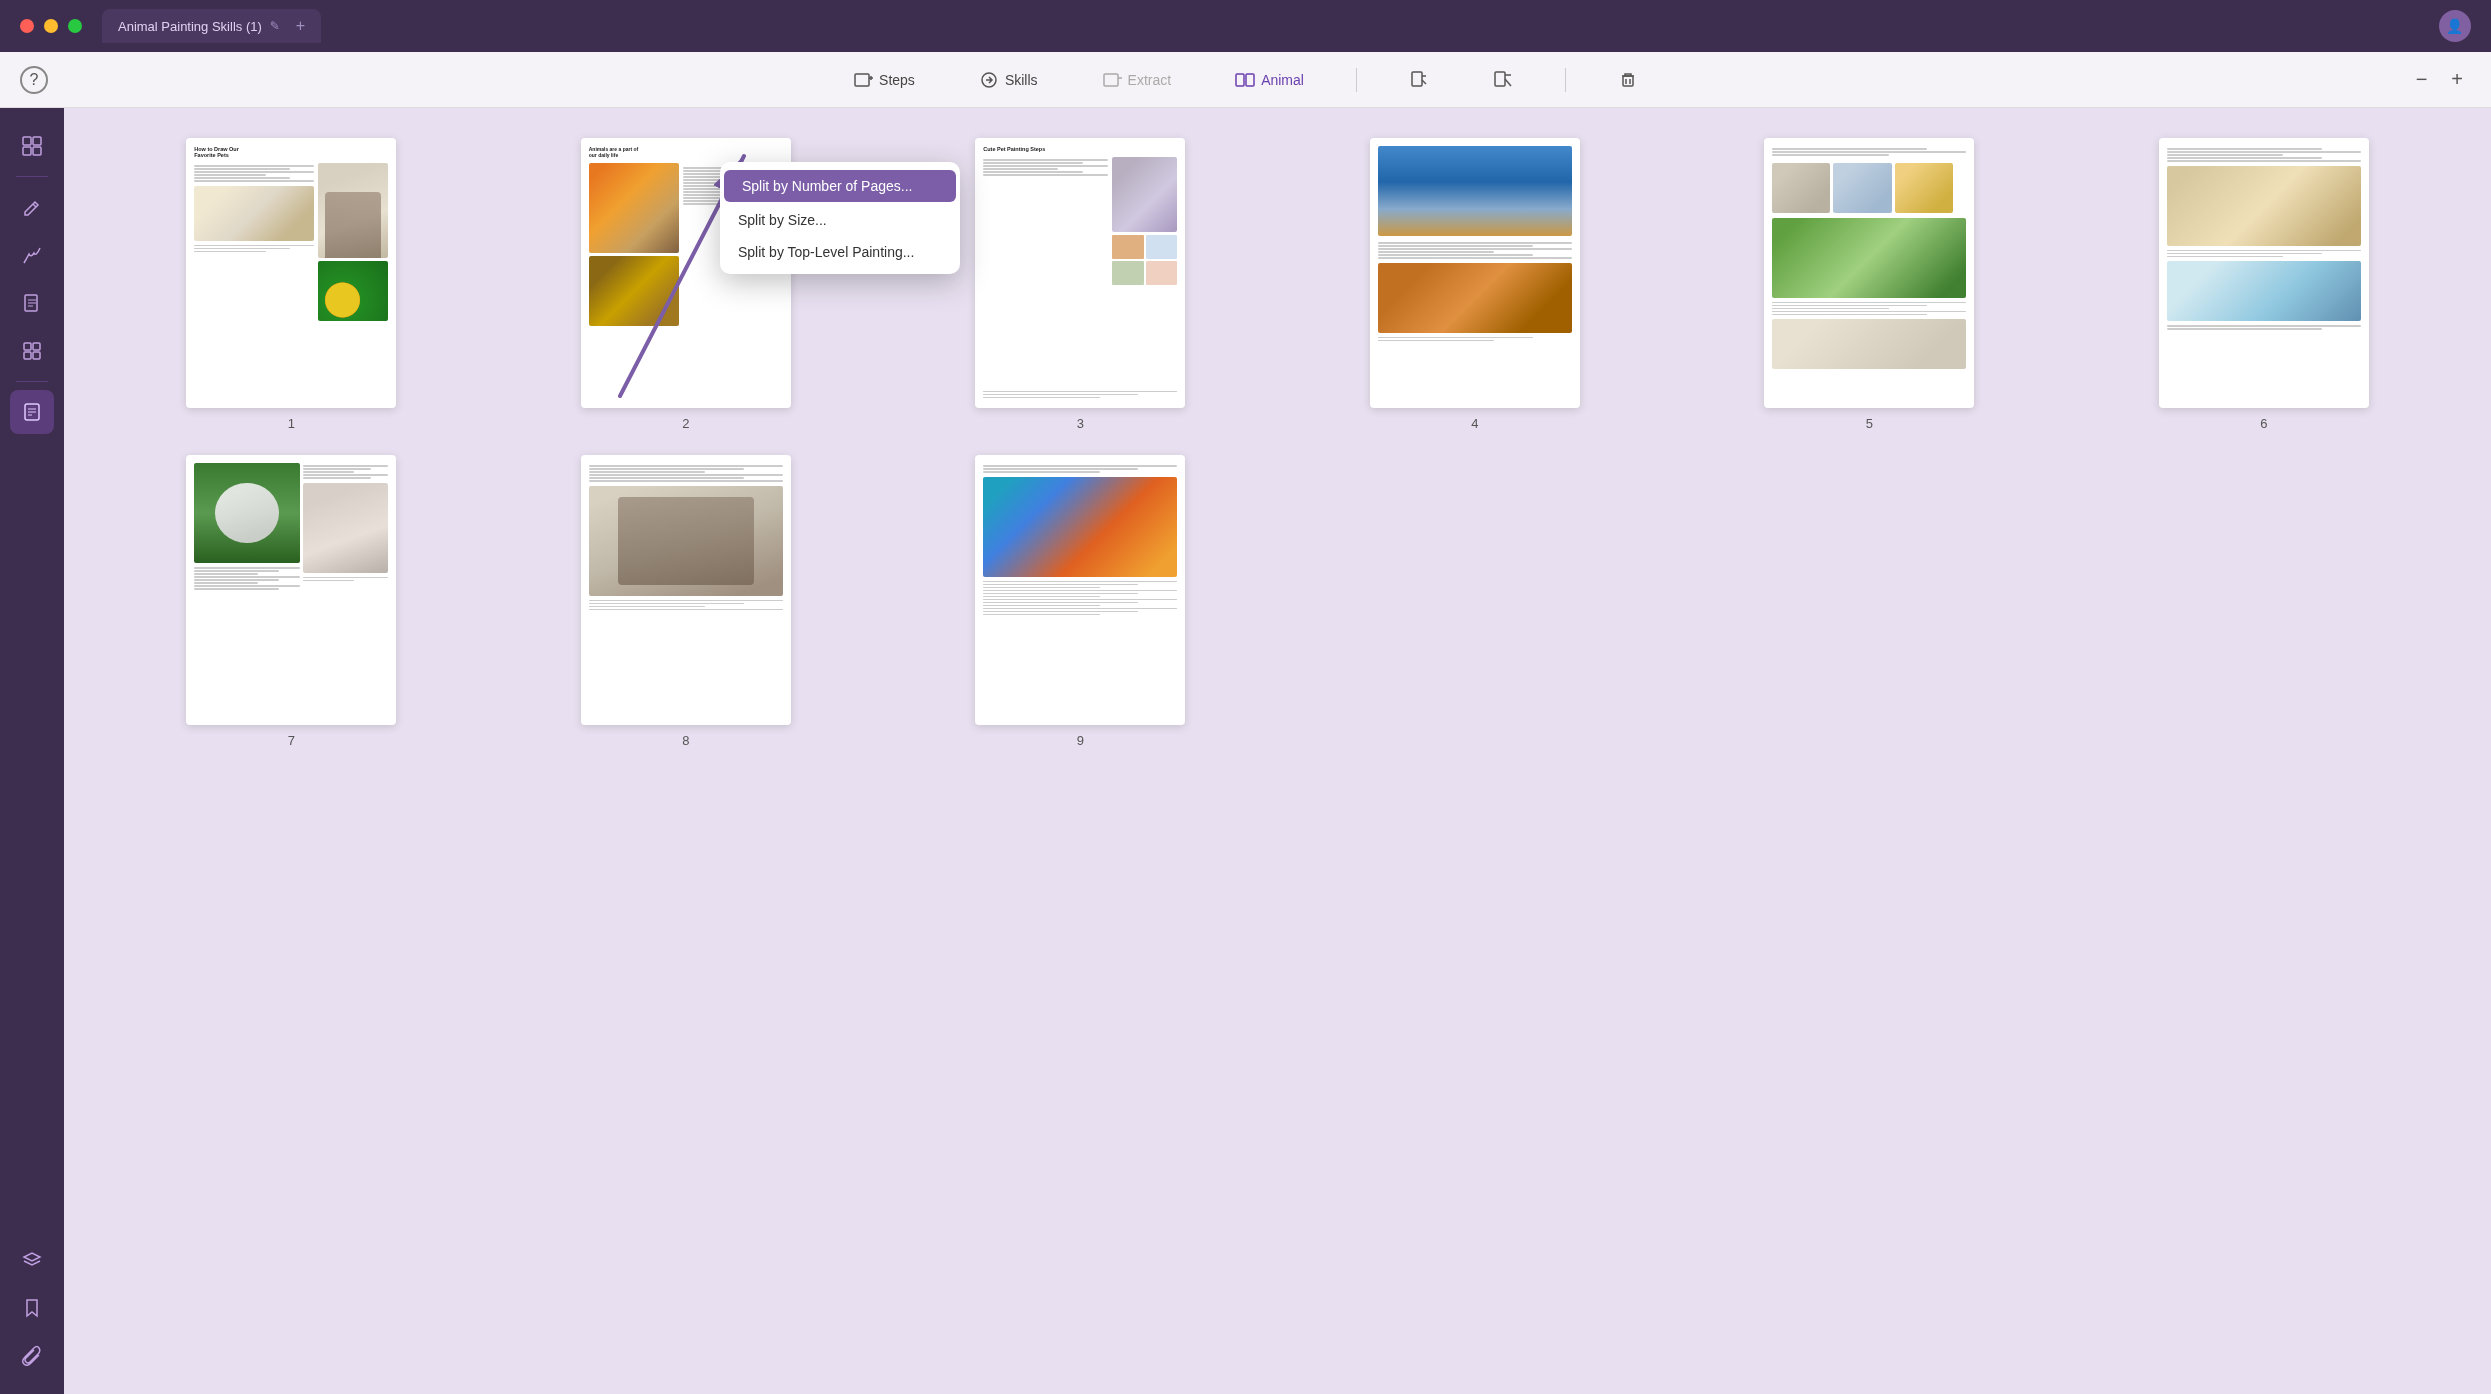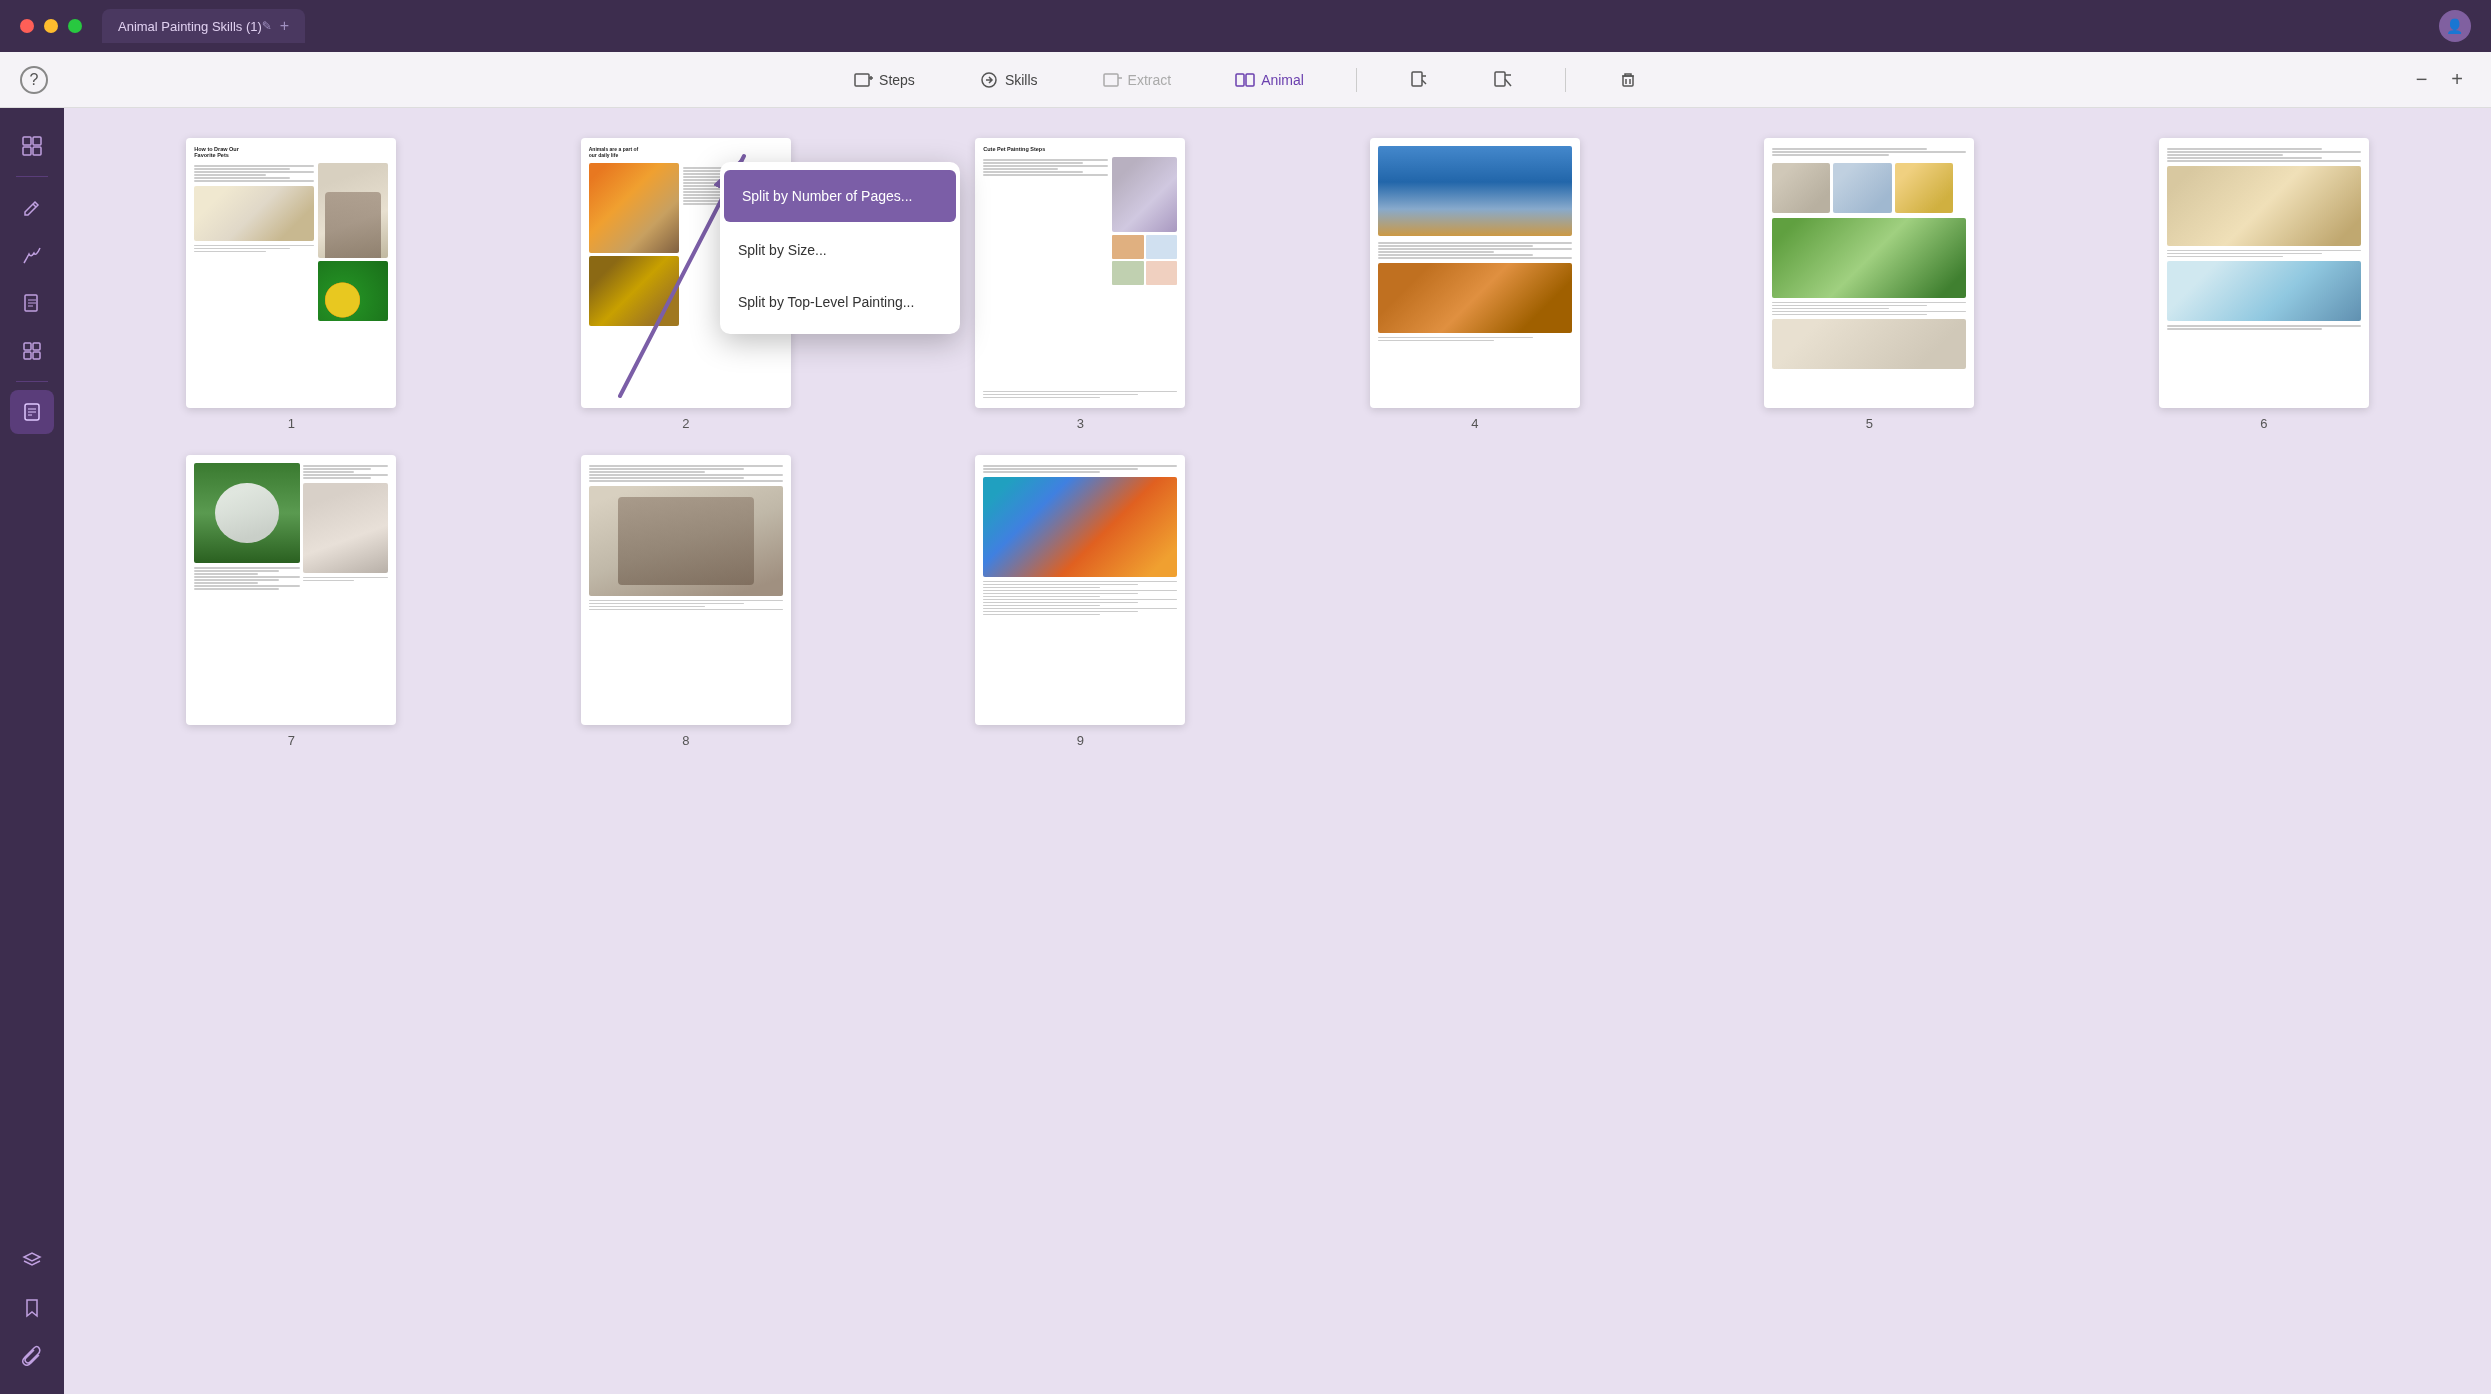--- a/index.html
+++ b/index.html
@@ -34,20 +34,21 @@
     }
     .tl-red { background: #ff5f57; }
     .tl-yellow { background: #febc2e; }
     .tl-green { background: #28c840; }
     .title-tab {
       background: #4a3860;
       border-radius: 8px 8px 0 0;
       padding: 8px 16px;
       display: flex;
       align-items: center;
+      gap: 8px;
       color: #e0d0f0;
       font-size: 13px;
     }
     .title-tab .edit-icon { color: #a090c0; font-size: 12px; cursor: pointer; }
     .title-tab .plus-icon { color: #a090c0; font-size: 16px; cursor: pointer; margin-left: 8px; }
     .avatar {
       width: 32px;
       height: 32px;
       border-radius: 50%;
       background: #8060a0;
@@ -214,21 +215,21 @@
       background: white;
       border-radius: 10px;
       box-shadow: 0 8px 30px rgba(0,0,0,0.25);
       padding: 6px 0;
       z-index: 1000;
       min-width: 240px;
       top: 110px;
       left: 720px;
     }
     .dropdown-item {
-      padding: 18px 18px;
+      padding: 8px 18px;
       font-size: 14px;
       color: #333;
       cursor: pointer;
       display: flex;
       align-items: center;
     }
     .dropdown-item.highlighted {
       background: #7b5ea7;
       color: white;
       border-radius: 6px;

